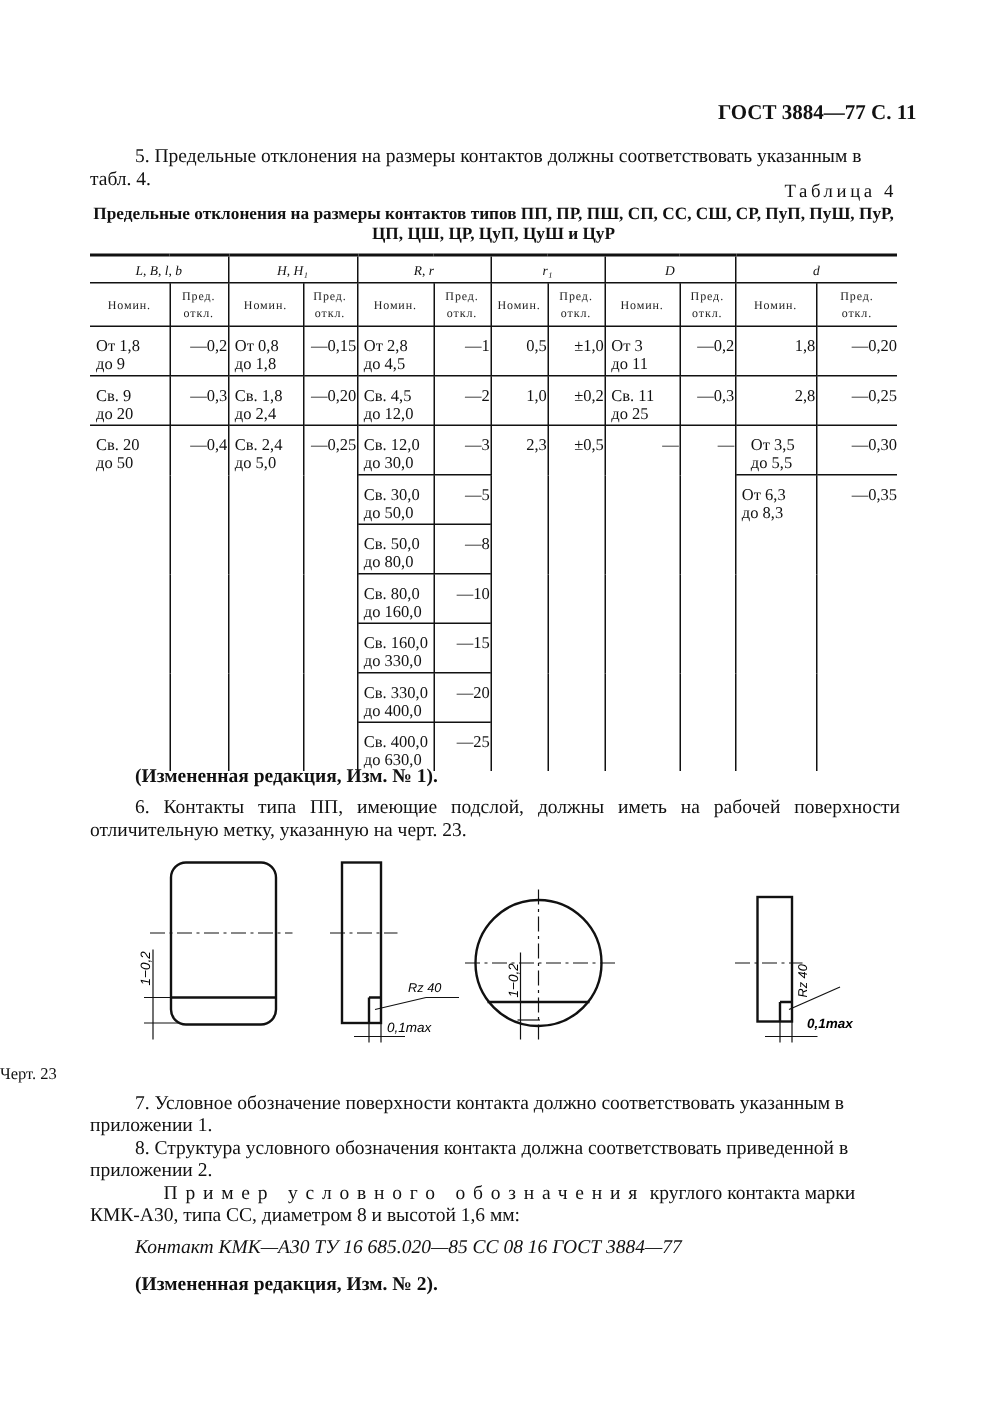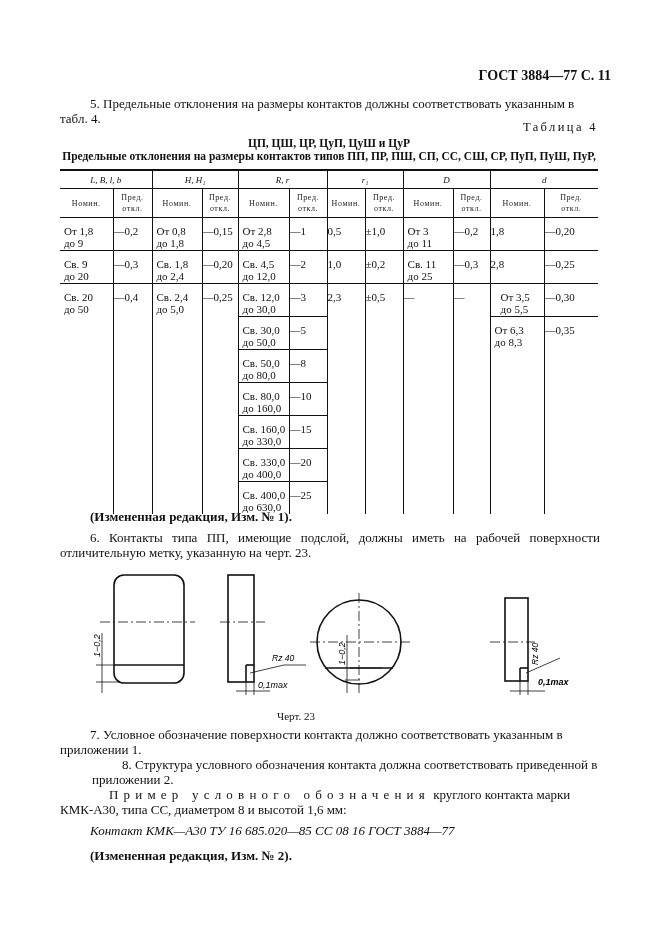--- a/index.html
+++ b/index.html
@@ -10,44 +10,44 @@
   .p { font-size:13px; line-height:15px; }
   .p5 { left:60px; width:538px; top:96px; text-indent:30px; }
   .tablabel { right:63px; top:120px; font-size:12.5px; letter-spacing:2.4px; }
   .tabtitle { left:60px; width:538px; top:137px; text-align:center; font-weight:bold; font-size:11.5px; line-height:13px; }
   table.t { position:absolute; left:60px; top:169px; border-collapse:collapse; table-layout:fixed; width:538px; }
   table.t td { border:1px solid #111; font-size:11px; line-height:12px; padding:0; vertical-align:top; }
   table.t tr.h1 td { height:17px; text-align:center; vertical-align:middle; font-style:italic; font-size:9px; }
   table.t tr.h2 td { height:28px; text-align:center; vertical-align:middle; font-size:8px; letter-spacing:0.6px; line-height:11px; color:#222; }
   table.t tr.top td:first-child, table.t tr.top td { border-top:2.5px solid #111; }
   table.t td.n { padding:7px 0 0 4px; text-align:left; }
-  table.t td.c { padding:7px 0 0 0; text-align:left; }
+  table.t td.c { padding:7px 0 0 0; text-align:right; }
   table.t tr.r td { height:25px; }
   table.t td.edge { border-left:none; }
   table.t td.redge { border-right:none; }
   .note1 { left:90px; top:509px; font-size:13px; font-weight:bold; }
   .p6 { left:60px; width:540px; top:530px; text-indent:30px; text-align:justify; }
-  .cap { left:0; width:592px; top:710px; text-align:center; font-size:11px; }
+  .cap { left:0; width:592px; top:710px; font-size:11px; }
   .p7 { left:60px; width:540px; top:727px; text-indent:30px; }
-  .p8 { left:60px; width:540px; top:757px; text-indent:30px;margin-left:32px; }
+  .p8 { left:60px; width:540px; top:757px; text-indent:30px; }
   .p9 { left:60px; width:540px; top:787px; text-indent:30px; }
   .sp { letter-spacing:5.2px;margin-left:19px; }
   .ex { left:90px; top:823px; font-size:13px; font-style:italic; }
   .note2 { left:90px; top:848px; font-size:13px; font-weight:bold; }
   svg.fig { position:absolute; left:60px; top:565px; }
 </style>
 </head>
 <body>
 
 <div class="abs hdr">ГОСТ 3884—77 С. 11</div>
 <div class="abs p p5">5. Предельные отклонения на размеры контактов должны соответствовать указанным в табл. 4.</div>
 <div class="abs tablabel">Таблица 4</div>
 <div class="abs tabtitle">
+  <div>Предельные отклонения на размеры контактов типов ПП, ПР, ПШ, СП, СС, СШ, СР, ПуП, ПуШ, ПуР,</div>
   <div>ЦП, ЦШ, ЦР, ЦуП, ЦуШ и ЦуР</div>
-  <div>Предельные отклонения на размеры контактов типов ПП, ПР, ПШ, СП, СС, СШ, СР, ПуП, ПуШ, ПуР,</div>
 </div>
 
 <table class="t">
   <colgroup>
     <col style="width:53px">
       <col style="width:39px">
       <col style="width:50px">
       <col style="width:36px">
     <col style="width:51px">
       <col style="width:38px">

